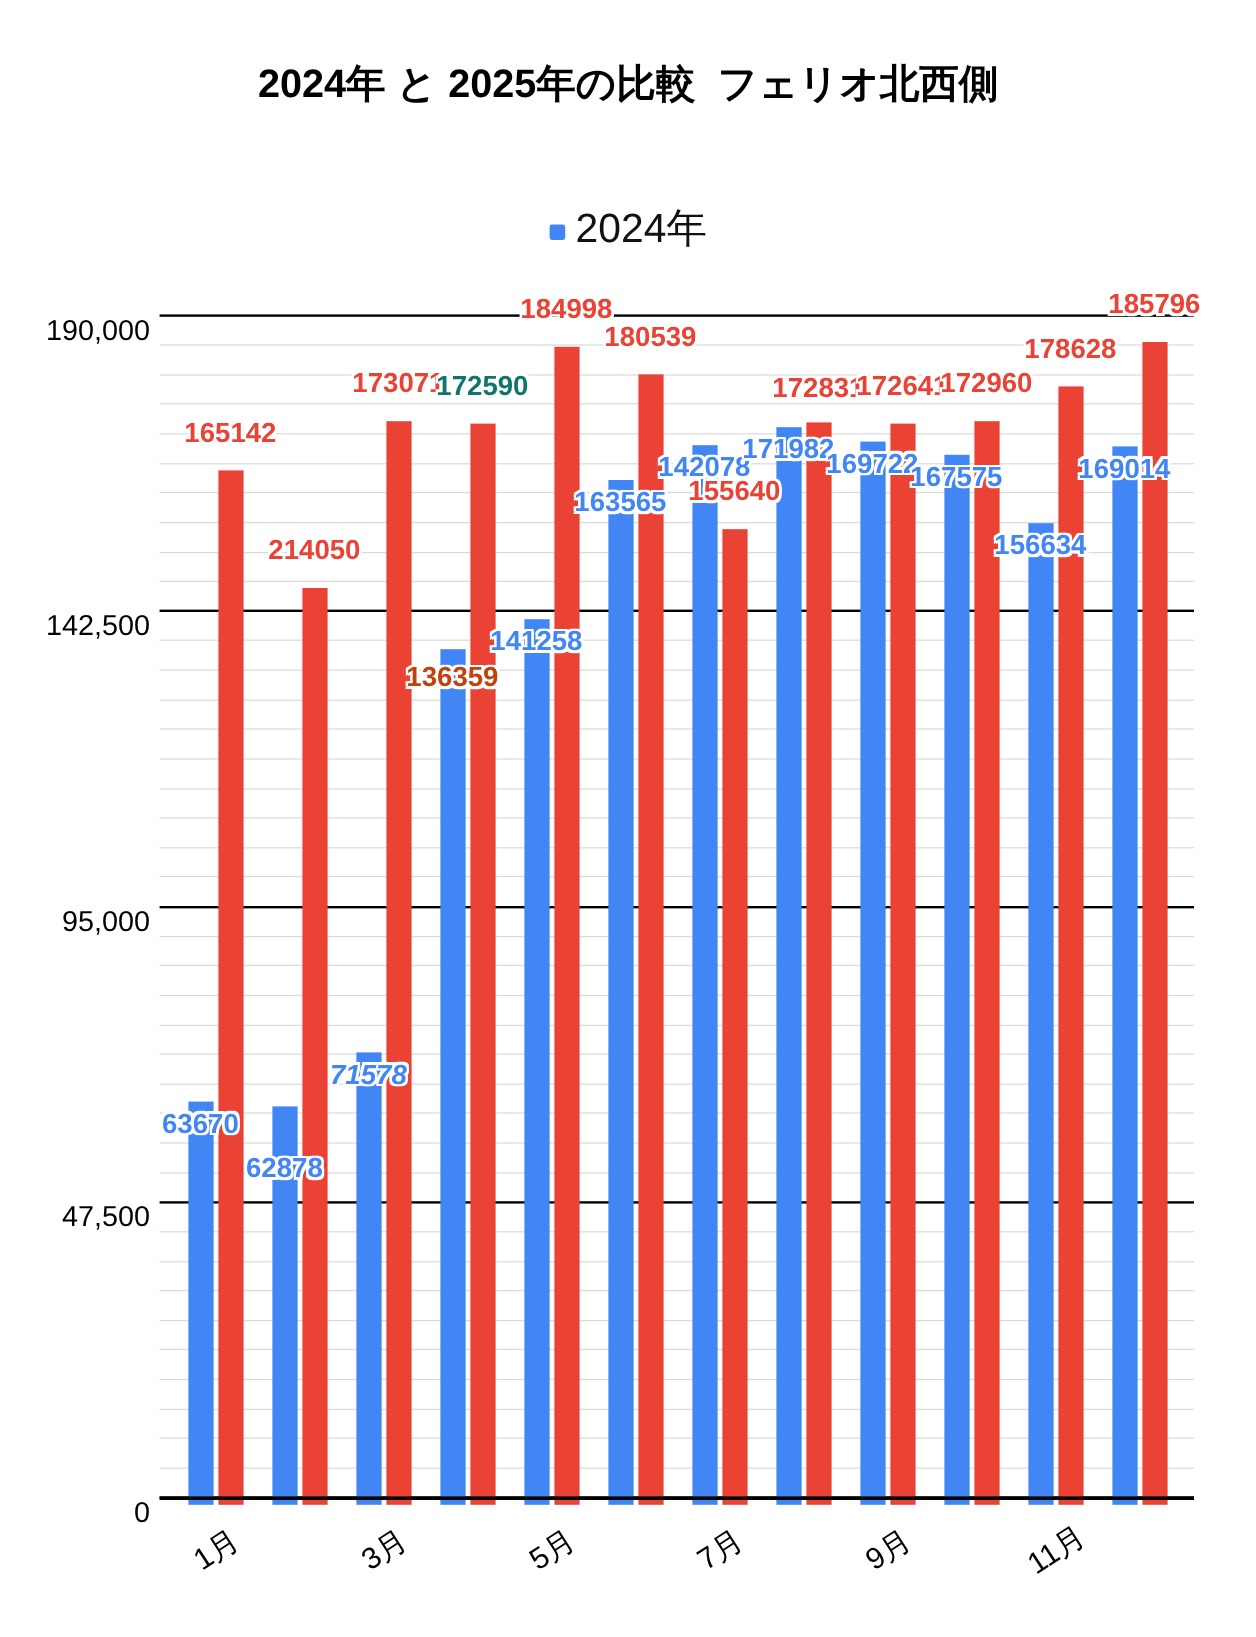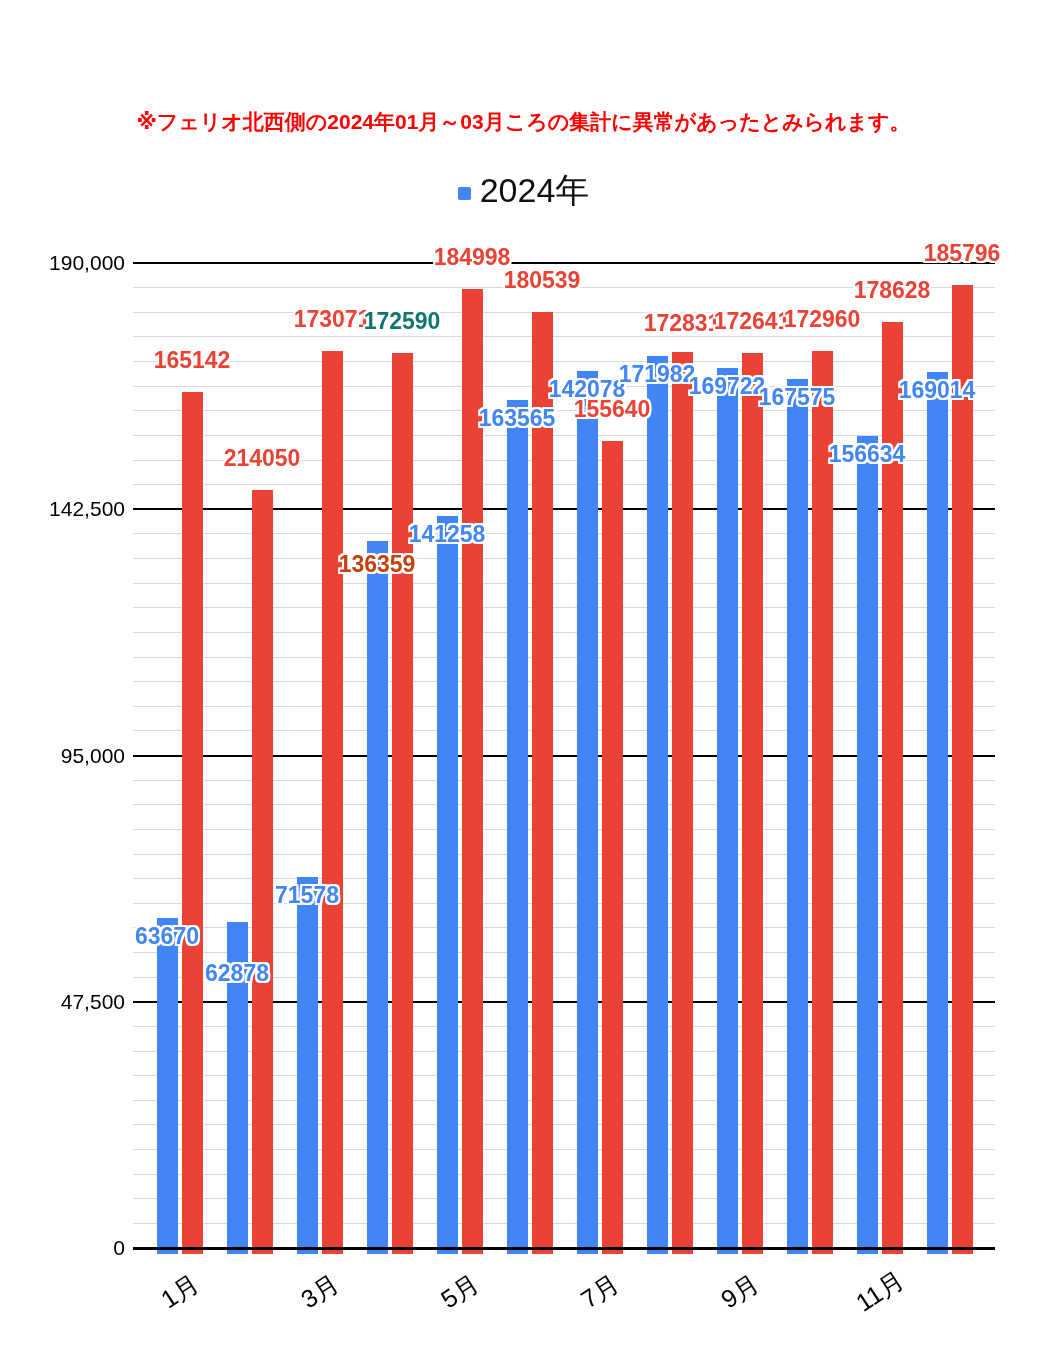--- a/index.html
+++ b/index.html
@@ -14,38 +14,38 @@
   .legend{position:absolute;left:0;top:168px;width:100%;display:flex;
           justify-content:center;align-items:center;gap:26px;}
   .legend-item{display:inline-flex;align-items:center;gap:9px;cursor:default;justify-content:flex-end;}
   .legend-swatch{width:13px;height:13px;border-radius:2px;display:inline-block;margin-top:4px;}
   .legend-label{font-size:34px;color:#111;letter-spacing:0px;}
 
   .gridline{position:absolute;height:1px;background:#dadada;}
   .gridline.major{height:2px;background:#000;}
   .axis-line{position:absolute;height:3px;background:#000;z-index:4;}
 
-  .ytick{position:absolute;left:0;width:125px;text-align:right;font-size:21px;
-         color:#000;line-height:22px;}
+  .ytick{position:absolute;left:0;width:125px;text-align:right;font-size:24px;
+         color:#000;line-height:22px;margin-top:13px;}
 
   .bar{position:absolute;z-index:2;}
 
   .dlabel{position:absolute;width:170px;text-align:center;font-size:23px;font-weight:700;
           z-index:5;line-height:26px;letter-spacing:0px;
           text-shadow:-2px -2px 0 #fff,2px -2px 0 #fff,-2px 2px 0 #fff,2px 2px 0 #fff,
                       -2px 0 0 #fff,2px 0 0 #fff,0 -2px 0 #fff,0 2px 0 #fff;}
 
   .xtick{position:absolute;width:140px;text-align:center;font-size:25px;color:#000;
          transform:rotate(-33deg);}
 </style>
 </head>
 <body>
 
 <div id="canvas">
-  <div class="subtitle">※フェリオ北西側の2024年01月～03月ころの集計に異常があったとみられます。</div>
+  <div class="title">2024年 と 2025年の比較  フェリオ北西側</div>
 
   <div class="legend">
     <div class="legend-item">
       <span class="legend-swatch" id="sw0" style="background: rgb(66, 133, 244);"></span>
       <span class="legend-label">2024年</span>
     </div>
   </div>
 
   <div id="plot"></div>
 <div class="gridline major" style="left: 133px; width: 862px; top: 1247px;"></div>
@@ -92,21 +92,21 @@
     <div class="ytick" style="top: 1237px;">0</div>
     <div class="ytick" style="top: 990.75px;">47,500</div>
     <div class="ytick" style="top: 744.5px;">95,000</div>
     <div class="ytick" style="top: 498.25px;">142,500</div>
     <div class="ytick" style="top: 252px;">190,000</div>
     <div class="bar" style="left: 156.5px; width: 21px; top: 917.921px; height: 336.079px; background: rgb(66, 133, 244);"></div>
     <div class="dlabel" style="color: rgb(66, 133, 244); left: 82px; top: 922.921px;">63670</div>
     <div class="bar" style="left: 226.5px; width: 21px; top: 922.027px; height: 331.973px; background: rgb(66, 133, 244);"></div>
     <div class="dlabel" style="color: rgb(66, 133, 244); left: 152px; top: 960px;">62878</div>
     <div class="bar" style="left: 296.5px; width: 21px; top: 876.925px; height: 377.075px; background: rgb(66, 133, 244);"></div>
-    <div class="dlabel" style="color: rgb(66, 133, 244); left: 222px; top: 881.925px;">71578</div>
+    <div class="dlabel" style="color: rgb(66, 133, 244); left: 222px; top: 881.925px; font-style: italic;">71578</div>
     <div class="bar" style="left: 366.5px; width: 21px; top: 541.086px; height: 712.914px; background: rgb(66, 133, 244);"></div>
     <div class="dlabel" style="color: #c2410c; left: 292px; top: 551px;">136359</div>
     <div class="bar" style="left: 436.5px; width: 21px; top: 515.689px; height: 738.311px; background: rgb(66, 133, 244);"></div>
     <div class="dlabel" style="color: rgb(66, 133, 244); left: 362px; top: 520.689px;">141258</div>
     <div class="bar" style="left: 506.5px; width: 21px; top: 400.045px; height: 853.955px; background: rgb(66, 133, 244);"></div>
     <div class="dlabel" style="color: rgb(66, 133, 244); left: 432px; top: 405.045px;">163565</div>
     <div class="bar" style="left: 576.5px; width: 21px; top: 370.702px; height: 883.298px; background: rgb(66, 133, 244);"></div>
     <div class="dlabel" style="color: rgb(66, 133, 244); left: 502px; top: 375.702px;">142078</div>
     <div class="bar" style="left: 646.5px; width: 21px; top: 356.409px; height: 897.591px; background: rgb(66, 133, 244);"></div>
     <div class="dlabel" style="color: rgb(66, 133, 244); left: 572px; top: 361.409px;">171982</div>

